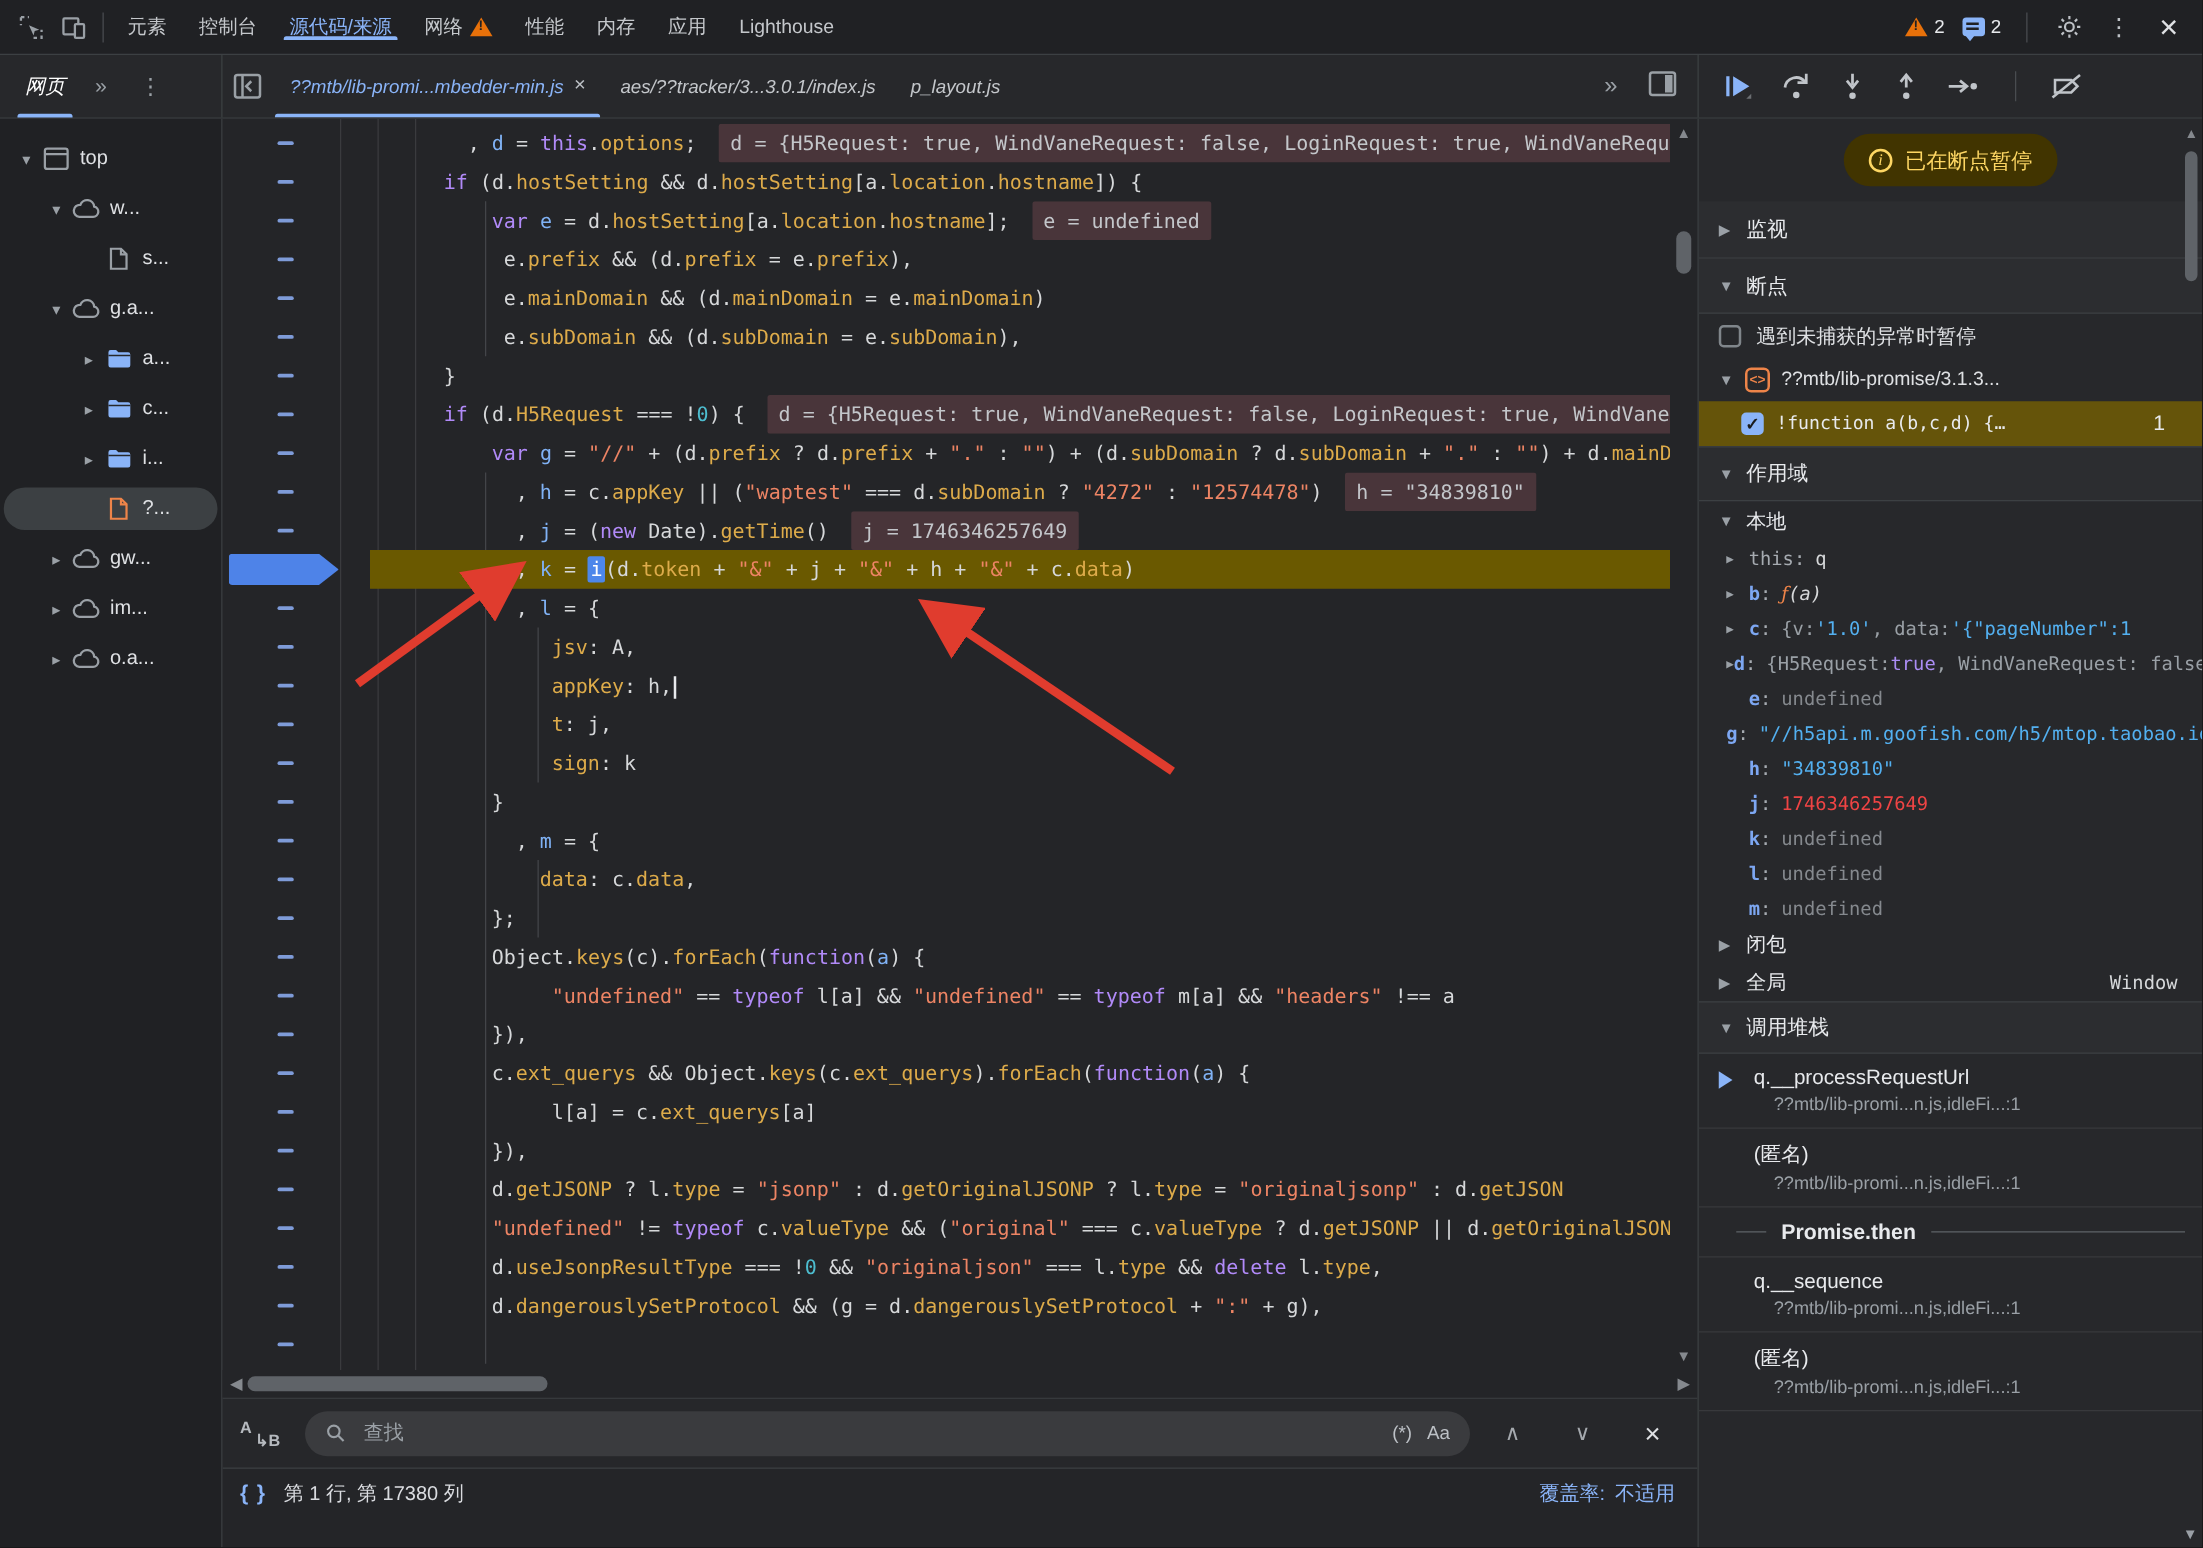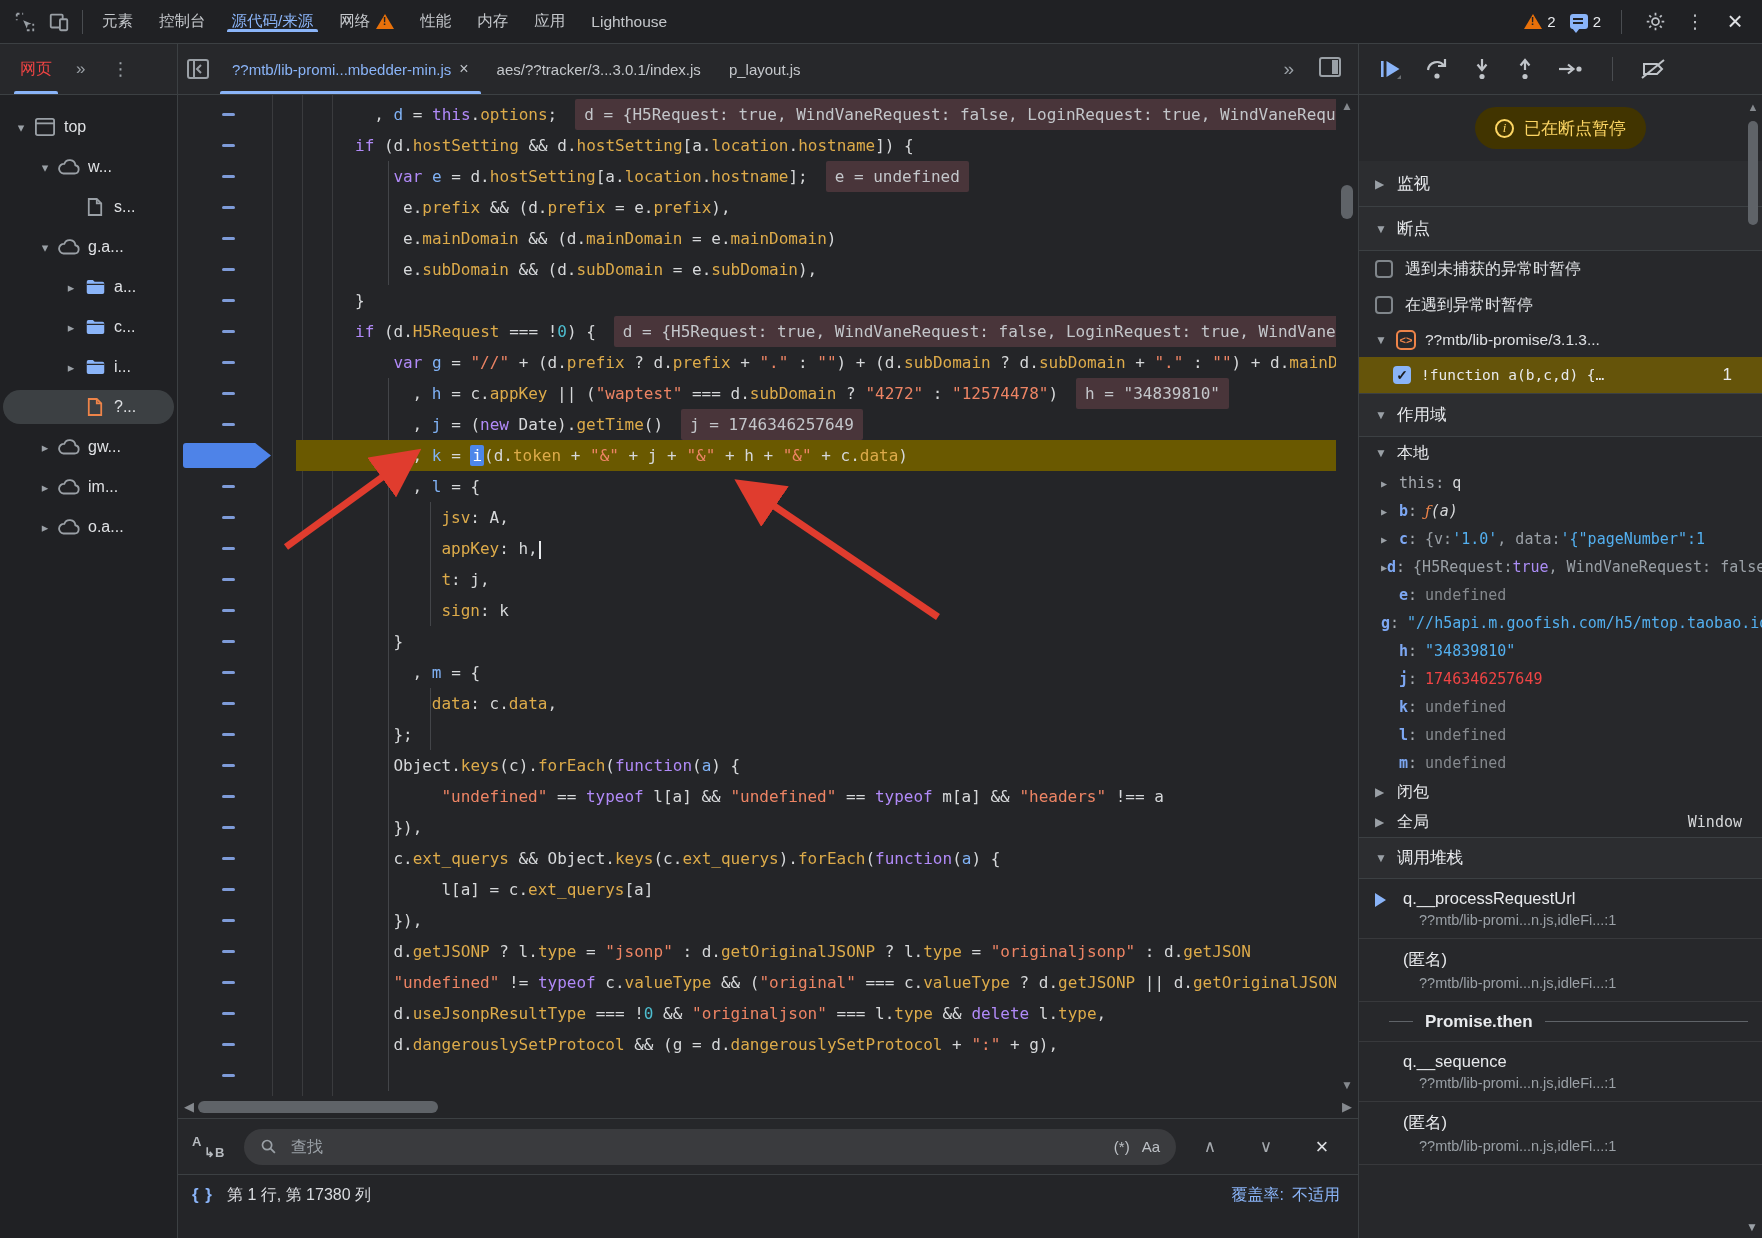--- a/index.html
+++ b/index.html
@@ -22,21 +22,21 @@
   .topbar-right{margin-left:auto;display:flex;align-items:center;gap:14px;padding-right:14px;}
   .cnt{display:flex;align-items:center;gap:5px;font-size:15px;color:#e8eaed;}
   .msg-ic{width:18px;height:15px;background:#8ab4f8;border-radius:3px;position:relative;}
   .msg-ic::before{content:"";position:absolute;left:3px;top:4px;width:10px;height:2px;background:#202124;box-shadow:0 4px 0 #202124;}
   .msg-ic::after{content:"";position:absolute;left:2px;bottom:-4px;border-left:4px solid transparent;border-right:4px solid transparent;border-top:5px solid #8ab4f8;}
   .icon-btn{color:#bdc1c6;font-size:20px;display:flex;align-items:center;justify-content:center;width:26px;height:26px;}
 
   
   .row2{height:51px;display:flex;align-items:stretch;border-bottom:1px solid #3c4043;background:#27282b;}
   .navhead{width:178px;display:flex;align-items:center;gap:10px;padding-left:20px;border-right:1px solid #3c4043;position:relative;}
-  .navhead .navtab{color:#ef4444;font-size:16px;position:relative;height:100%;display:flex;align-items:center;}
+  .navhead .navtab{color:#ffffff;font-size:16px;position:relative;height:100%;display:flex;align-items:center;font-style:italic;}
   .navhead .navtab::after{content:"";position:absolute;left:-6px;right:-6px;bottom:0;height:3px;background:#8ab4f8;border-radius:2px 2px 0 0;}
   .chev2{color:#9aa0a6;font-size:17px;letter-spacing:-2px;margin-left:14px;}
   .kebab{color:#9aa0a6;font-size:18px;margin-left:18px;}
   .tabbar{flex:1;display:flex;align-items:stretch;overflow:hidden;}
   .tabbar .side-ic{width:40px;display:flex;align-items:center;justify-content:center;color:#9aa0a6;}
   .ftab{display:flex;align-items:center;gap:8px;padding:0 14px;font-size:15px;color:#c4c7cb;position:relative;white-space:nowrap;}
   .ftab.active{color:#8ab4f8;}
   .ftab.active::after{content:"";position:absolute;left:2px;right:2px;bottom:0;height:3px;background:#8ab4f8;border-radius:2px 2px 0 0;}
   .ftab .x{color:#bdc1c6;font-size:16px;}
   .tab-end{margin-left:auto;display:flex;align-items:center;gap:26px;padding-right:16px;}
@@ -209,21 +209,21 @@
       <span class="kebab">⋮</span>
     </div>
     <div class="tabbar">
       <div class="side-ic">
         <svg width="24" height="22" viewBox="0 0 24 22" fill="none" stroke="#9aa0a6" stroke-width="2">
           <rect x="2" y="2" width="20" height="18" rx="2"></rect>
           <line x1="8" y1="2" x2="8" y2="20"></line>
           <path d="M15 7l-4 4 4 4" fill="none"></path>
         </svg>
       </div>
-      <div style="display:flex;align-items:stretch;" id="etabs">
+      <div style="display:flex;align-items:stretch;font-style:italic;" id="etabs">
           <div class="ftab active">
             <span>??mtb/lib-promi...mbedder-min.js</span>
             <span class="x">×</span>
           </div>
           <div class="ftab">
             <span>aes/??tracker/3...3.0.1/index.js</span>
           </div>
           <div class="ftab">
             <span>p_layout.js</span>
           </div>
@@ -528,24 +528,20 @@
           <span>监视</span>
       </div>
       <div class="sechead" style="height:44px;">
         <span class="tri">▼</span>
           <span>断点</span>
       </div>
       <div class="cbrow">
         <span class="cb"></span>
         <span>遇到未捕获的异常时暂停</span>
       </div>
-      <div class="cbrow">
-        <span class="cb"></span>
-        <span>在遇到异常时暂停</span>
-      </div>
       <div class="bp-group">
         <span class="tri">▼</span>
         <span class="code-ic">&lt;&gt;</span>
         <span style="white-space:nowrap;overflow:hidden;">??mtb/lib-promise/3.1.3...</span>
       </div>
       <div class="bp-entry">
         <span class="cb checked">✓</span>
         <span class="bp-code">!function a(b,c,d) {…</span>
         <span class="bp-count">1</span>
       </div>

